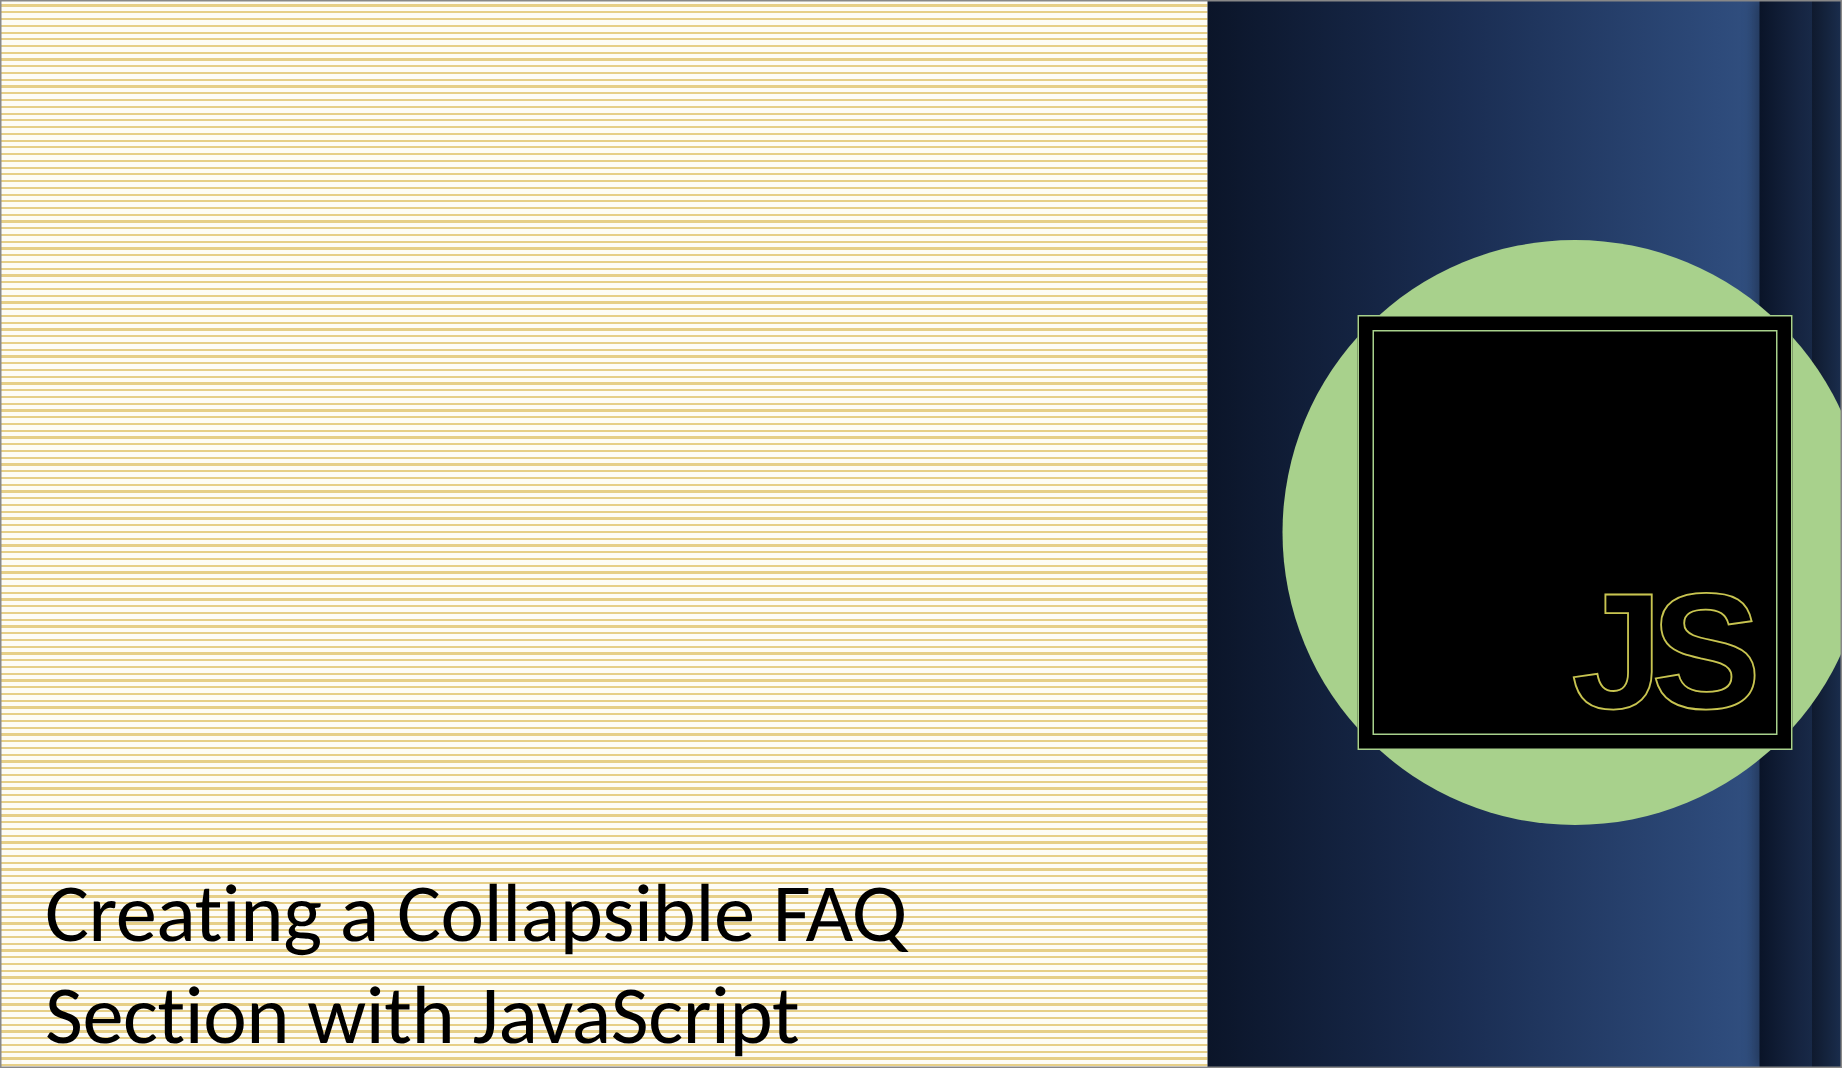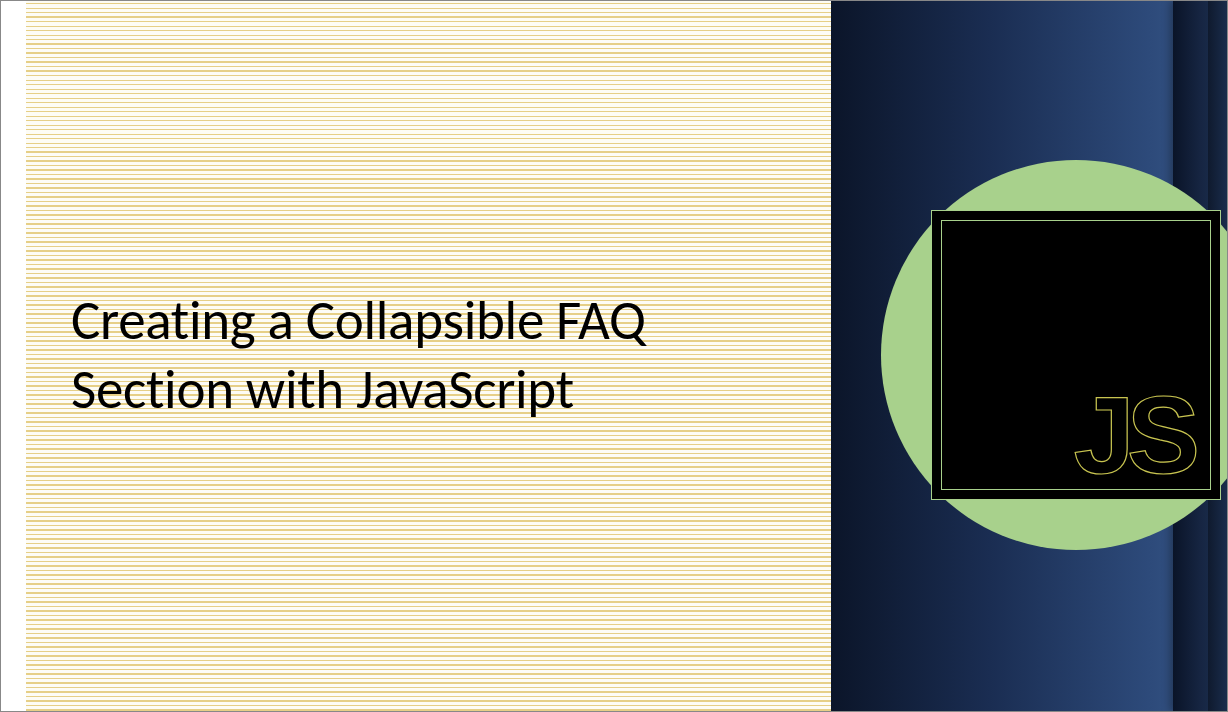--- a/index.html
+++ b/index.html
@@ -26,24 +26,23 @@
       background-color: #fdfcf5;
       position: relative;
       background-image: repeating-linear-gradient(
         to bottom,
         #fdfcf5 0px,
         #fdfcf5 3px,
         #e6cf87 3px,
         #e6cf87 4.5px
       );
       display: flex;
-      align-items: center;
-      padding-left: 45px;
+      align-items: flex-end;
+      padding-left: 30px;
       padding-right: 30px;
-      margin-left: 26px;
     }
     .title {
       font-size: 55px;
       font-weight: 350;
       color: #000000;
       line-height: 1.25;
       letter-spacing: -0.3px;
     }
     .right-panel {
       flex: 1;

